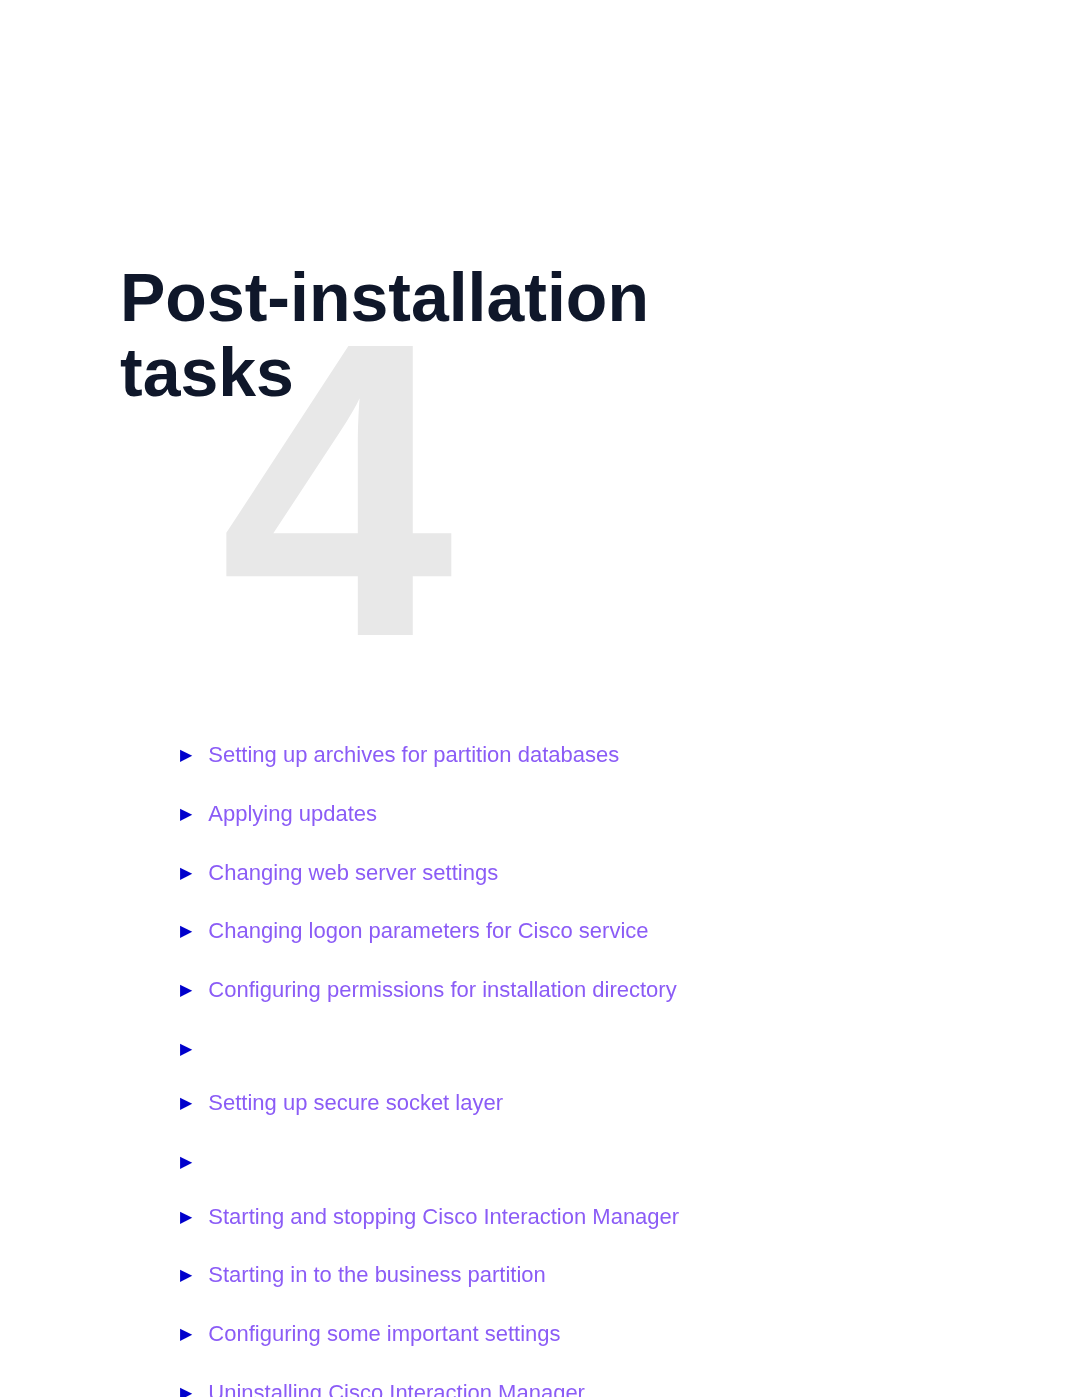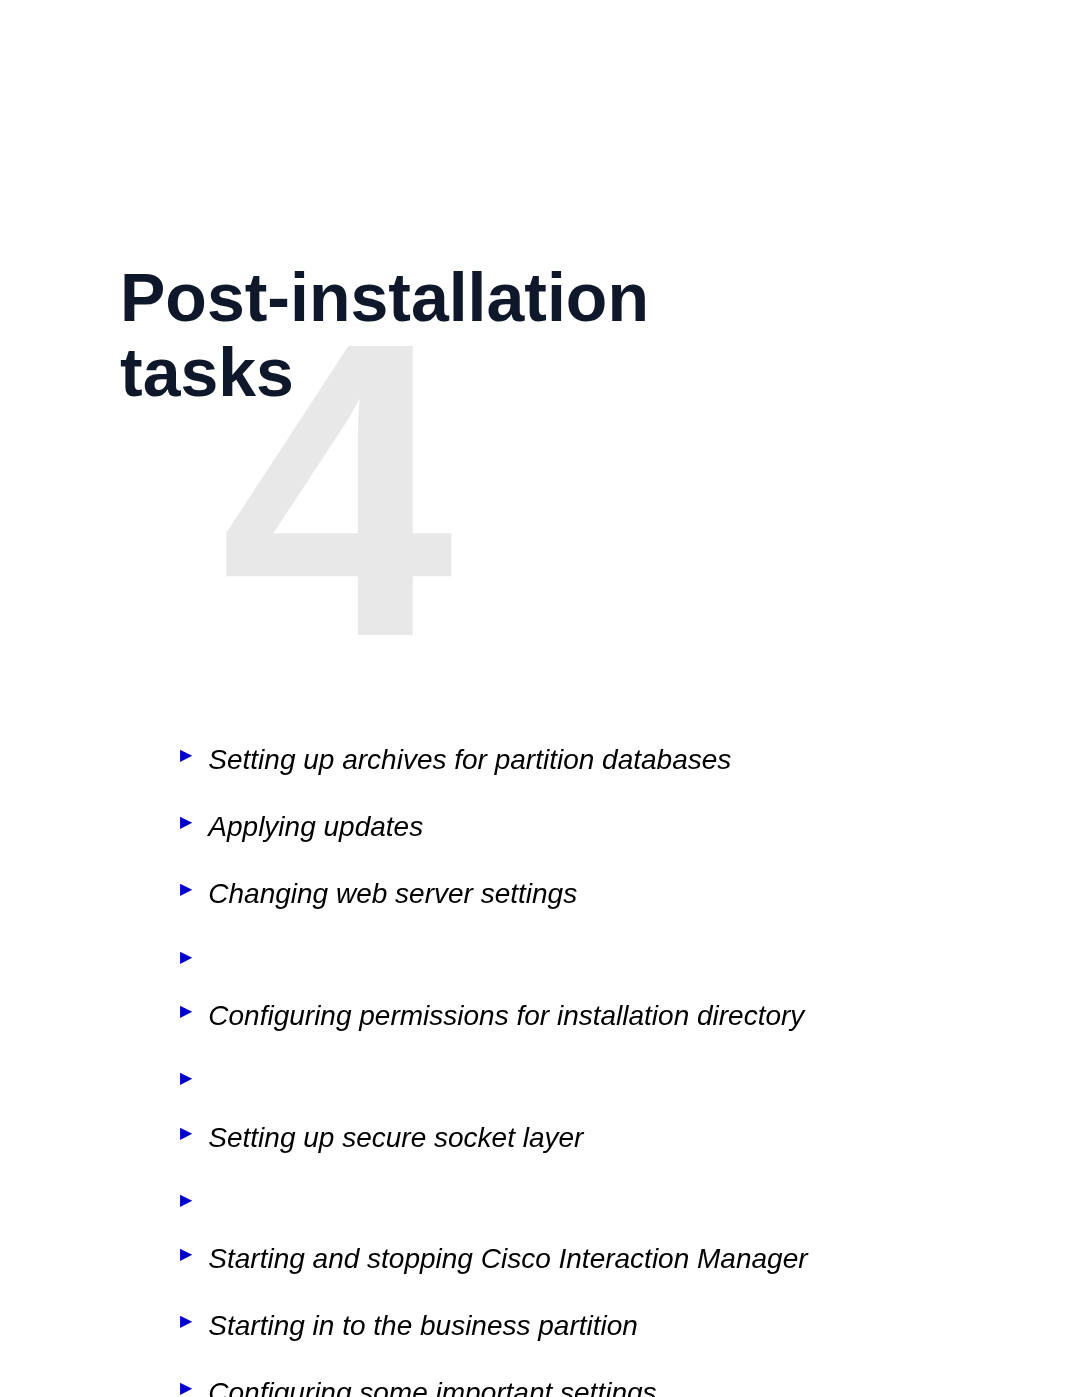--- a/index.html
+++ b/index.html
@@ -75,25 +75,24 @@
 
     .bullet-arrow {
       color: #0000cc;
       font-size: 16px;
       margin-right: 16px;
       margin-top: 4px;
       flex-shrink: 0;
     }
 
     .toc-link {
-      color: #000000;
+      color: #8b5cf6;
       text-decoration: none;
-      font-size: 28px;
+      font-size: 22px;
       font-weight: 400;
-      font-style: italic;
     }
   </style>
 </head>
 <body>
 
 <div class="page-container">
 
   <div class="chapter-header">
     <div class="chapter-number-bg">4</div>
 
@@ -113,20 +112,21 @@
       <li>
         <span class="bullet-arrow">▶</span>
         <a class="toc-link" href="#">Applying updates</a>
       </li>
       <li>
         <span class="bullet-arrow">▶</span>
         <a class="toc-link" href="#">Changing web server settings</a>
       </li>
       <li>
         <span class="bullet-arrow">▶</span>
+        <a class="toc-link" href="#">Changing logon parameters for Cisco service</a>
       </li>
       <li>
         <span class="bullet-arrow">▶</span>
         <a class="toc-link" href="#">Configuring permissions for installation directory</a>
       </li>
       <li>
         <span class="bullet-arrow">▶</span>
       </li>
       <li>
         <span class="bullet-arrow">▶</span>

